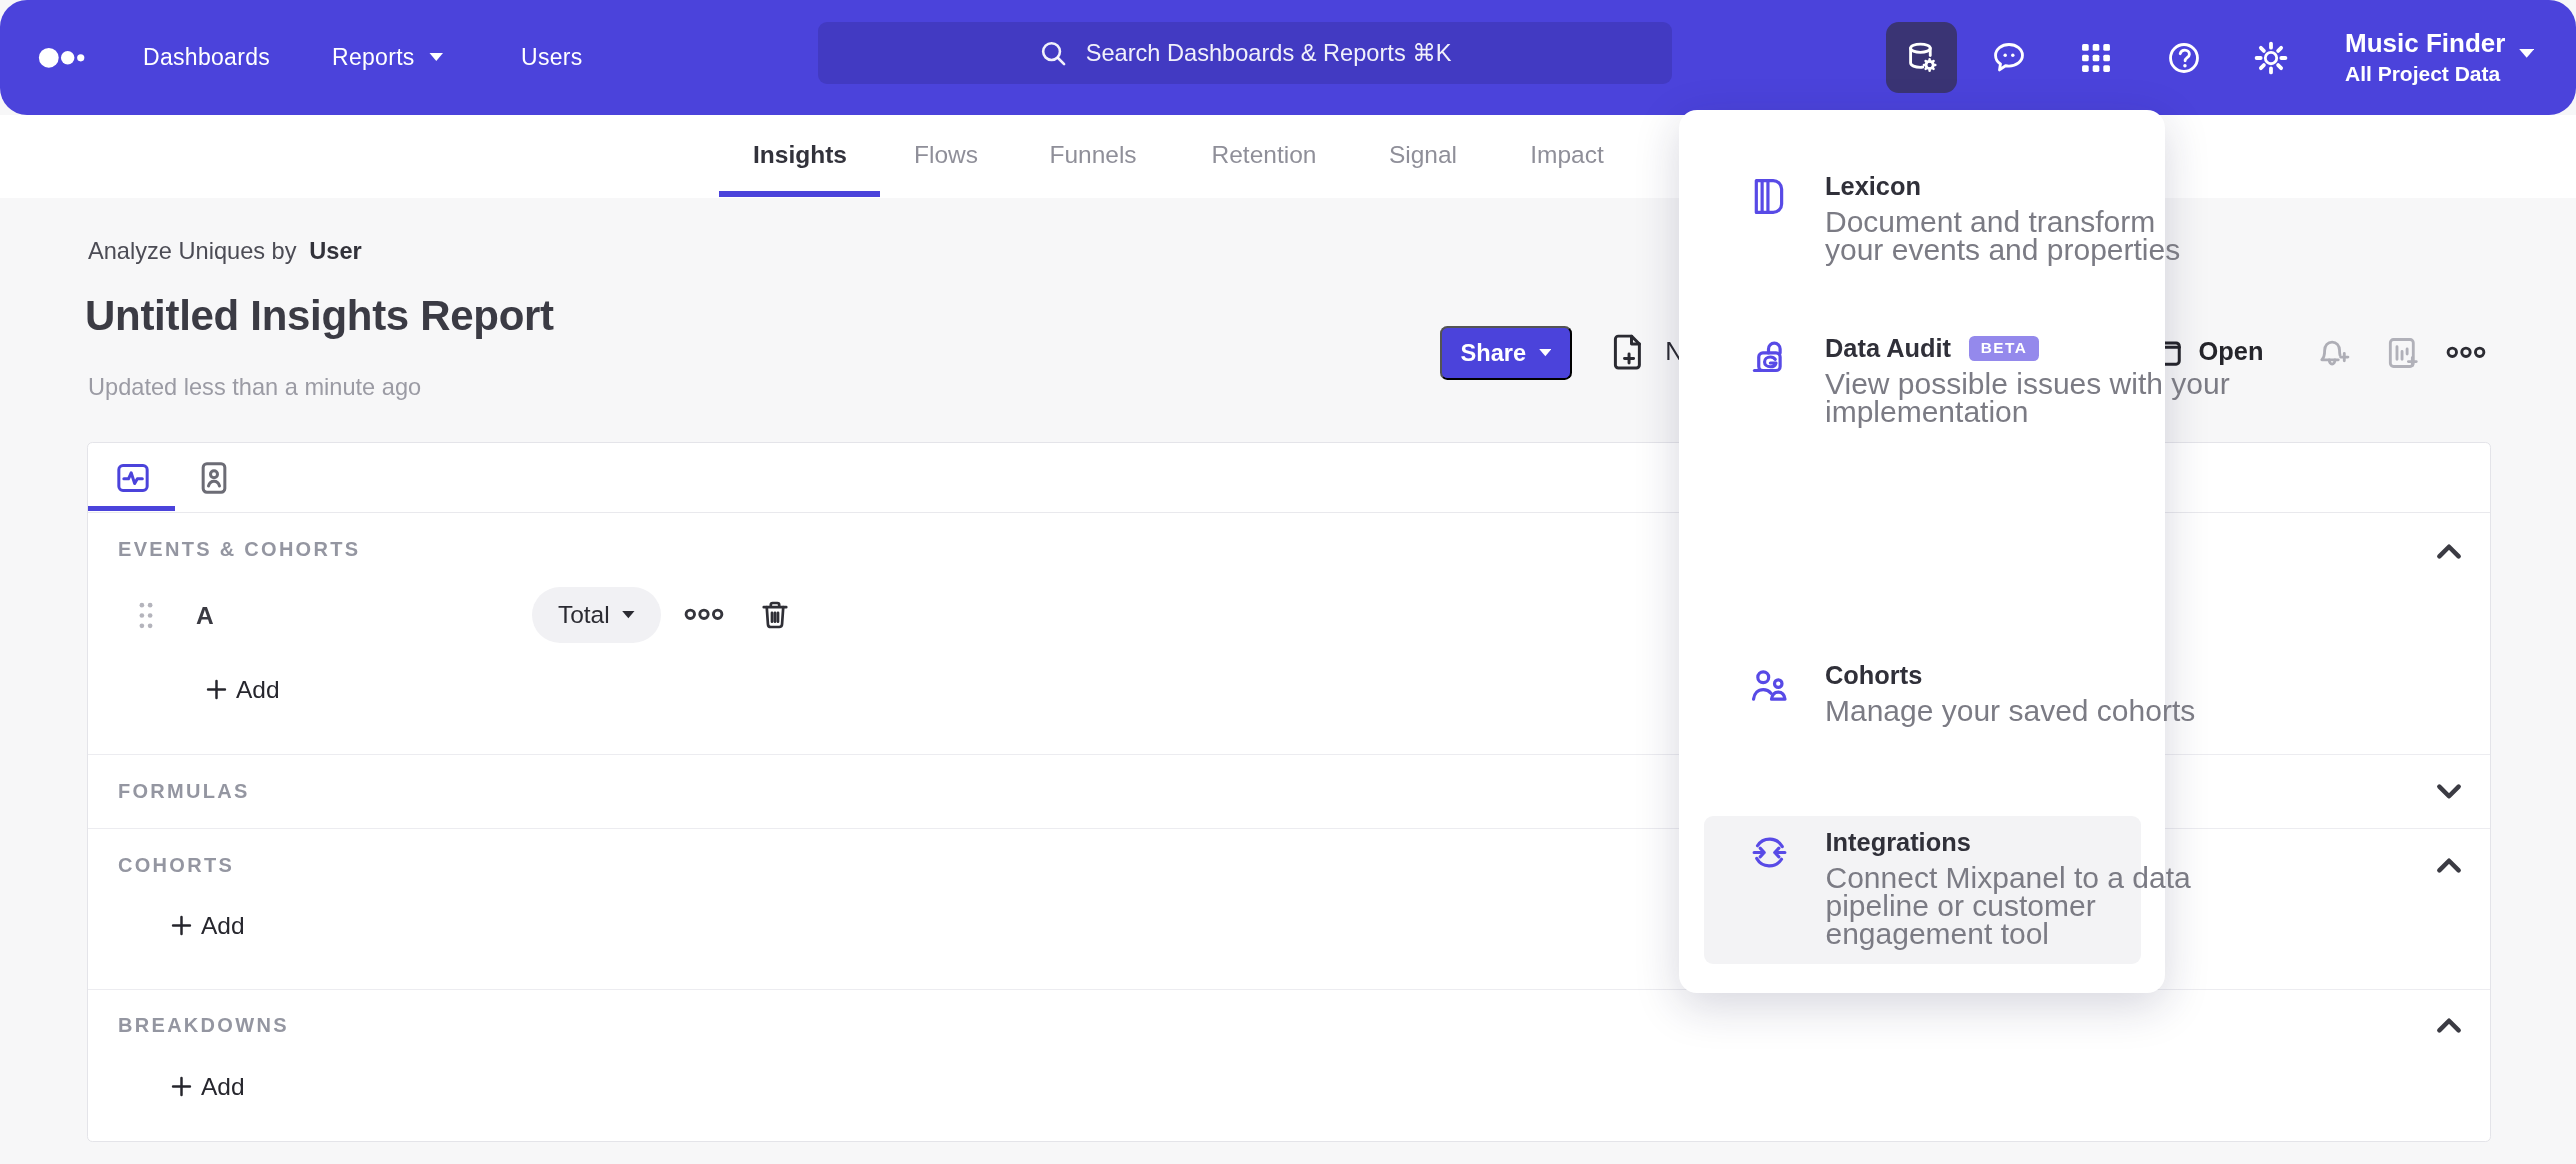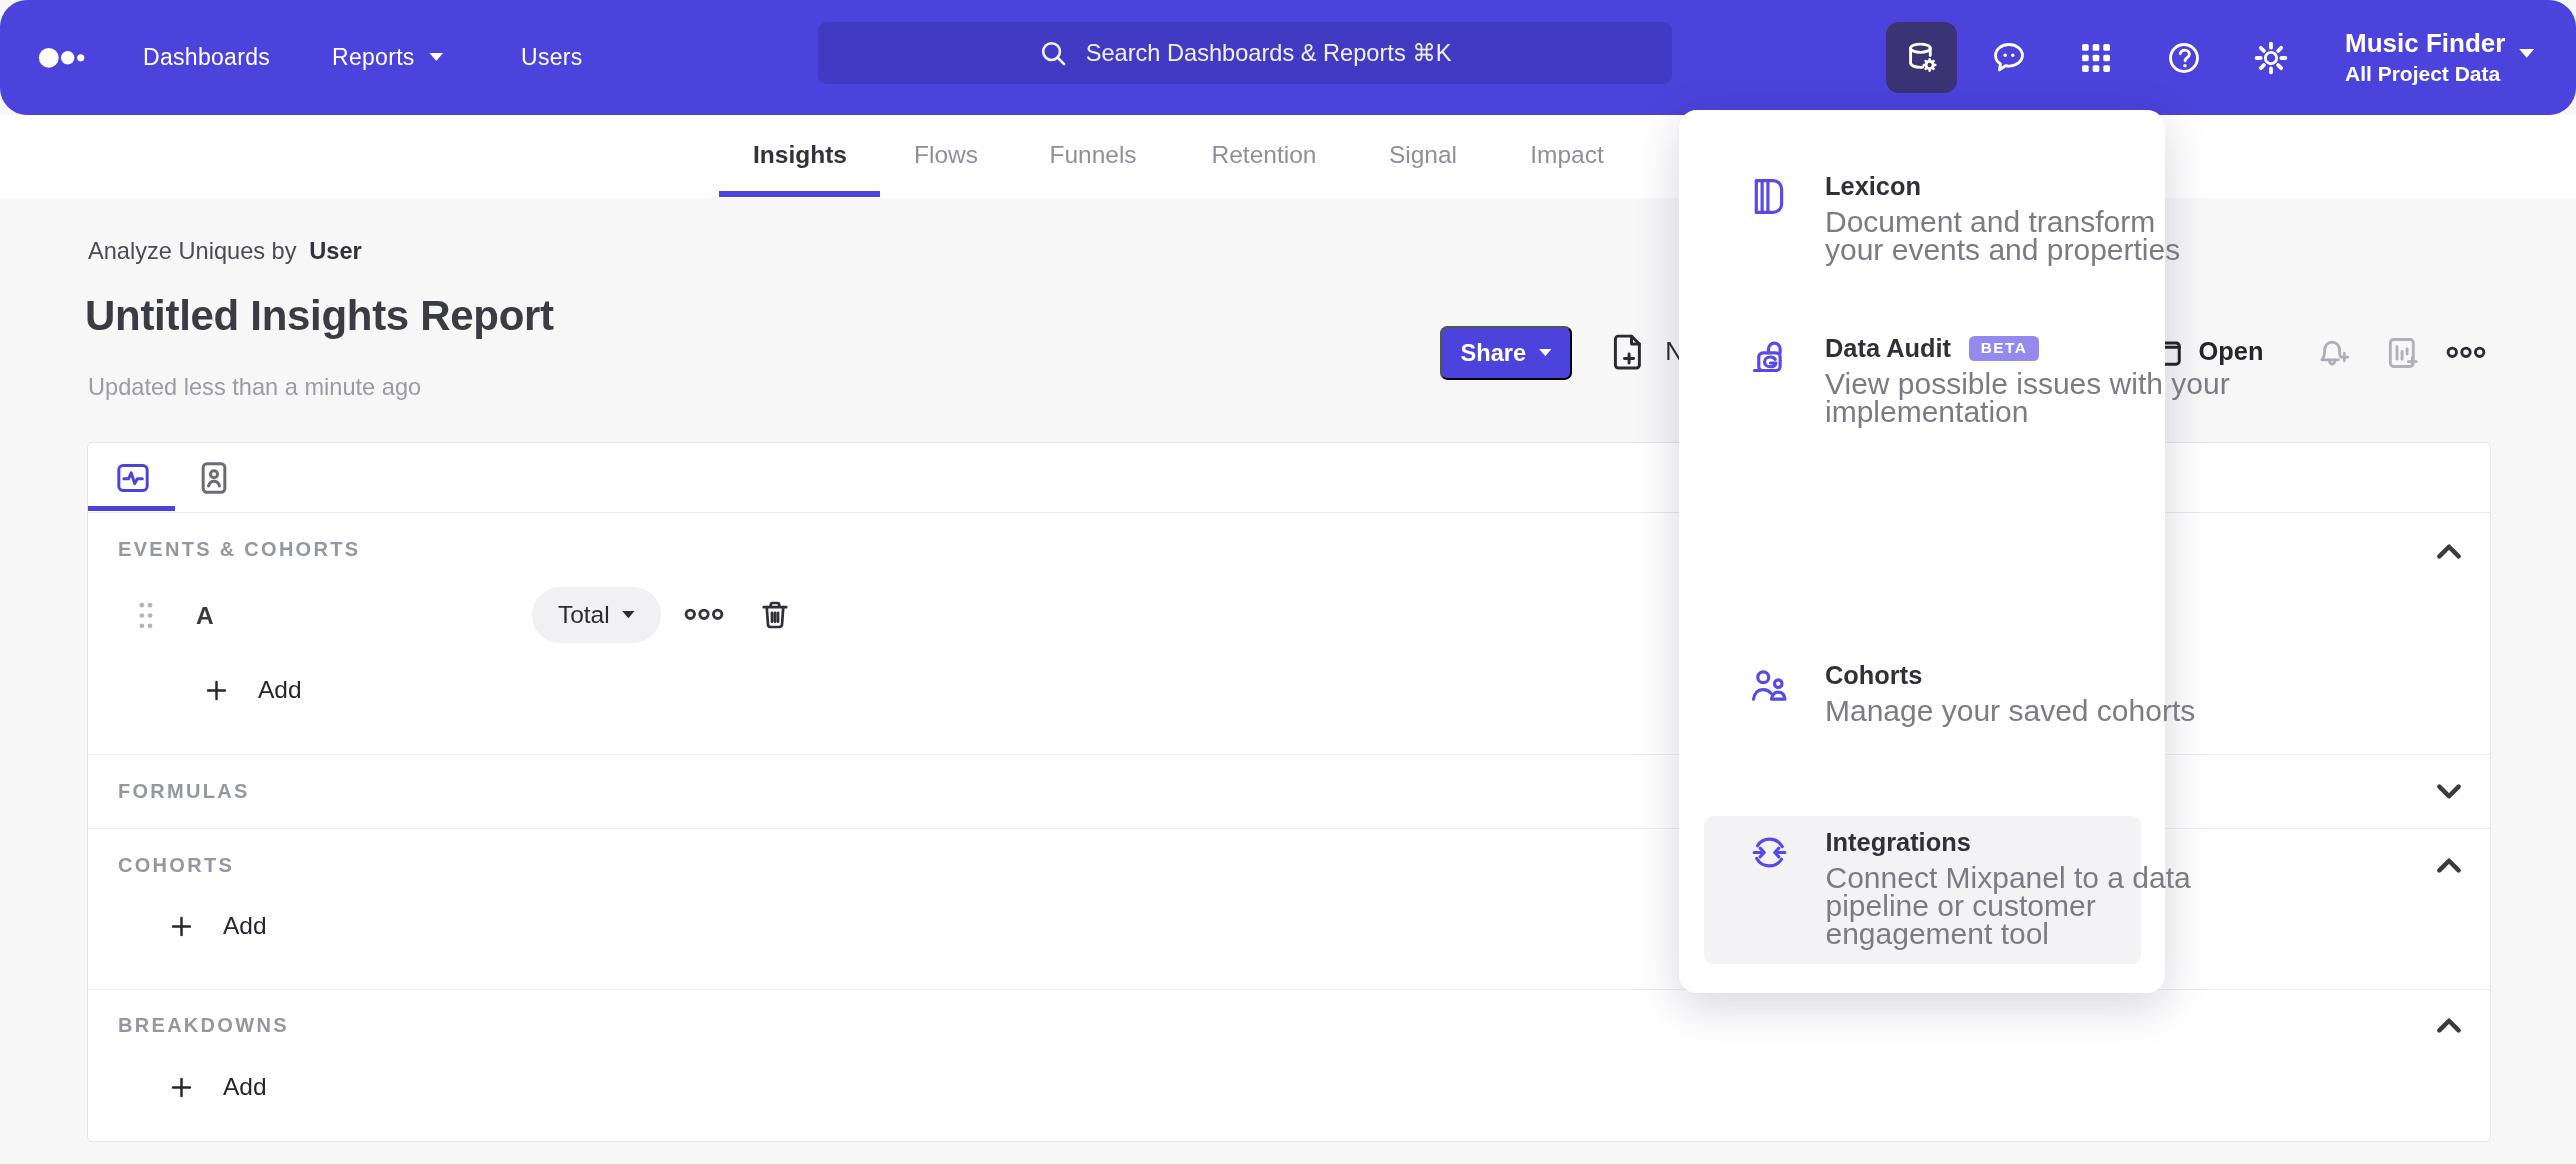--- a/index.html
+++ b/index.html
@@ -78,21 +78,21 @@
   .drag { position:absolute; left:47px; top:156px; width:22px; height:34px; color:#b4b4bc; cursor:grab; }
   .row-letter { position:absolute; left:108px; top:159px; font-size:24.5px; font-weight:700; color:#3a3a42; }
   .pill { position:absolute; top:144px; height:56px; background:#f1f1f4; border-radius:28px;
           display:flex; align-items:center; font-size:24.5px; font-weight:500; color:#2b2b32; cursor:pointer; }
   .pill-event { left:149px; width:279px; padding-left:23.6px; gap:14.5px; }
   .pill-event svg { width:34px; height:34px; stroke-width:1.7; }
   .pill-total { left:444px; width:129px; justify-content:center; gap:12.7px; }
   .pill-total .caret { width:12.7px; height:8.2px; color:#2b2b32; }
   .row-more { position:absolute; left:595px; top:164px; width:42px; height:16.3px; color:#35353c; cursor:pointer; }
   .row-trash { position:absolute; left:669px; top:154px; width:36px; height:36px; color:#2f2f36; cursor:pointer; }
-  .add-btn { position:absolute; display:flex; align-items:flex-end; gap:28px; font-size:24.5px; font-weight:500;
+  .add-btn { position:absolute; display:flex; align-items:flex-start; gap:6px; font-size:24.5px; font-weight:500;
              color:#26262d; cursor:pointer; }
   .add-btn svg { width:27px; height:27px; stroke-width:2.2; }
   .add-events { left:115px; top:233px; } .add-filters { left:80px; top:469px; } .add-breakdowns { left:80px; top:630px; }
   .chev { position:absolute; left:2340px; width:42px; height:42px; color:#3b3b43; cursor:pointer; }
   .chev svg { stroke-width:2.6; }
   .chev-events { top:88px; } .chev-formulas { top:327px; } .chev-filters { top:402px; } .chev-breakdowns { top:562px; }
 
   
   .menu { position:absolute; left:1679px; top:110px; width:486px; height:883px; background:#ffffff;
           border-radius:18px; box-shadow:0 12.7px 45px rgba(30,30,70,.18); z-index:40;padding-left:48px; }

